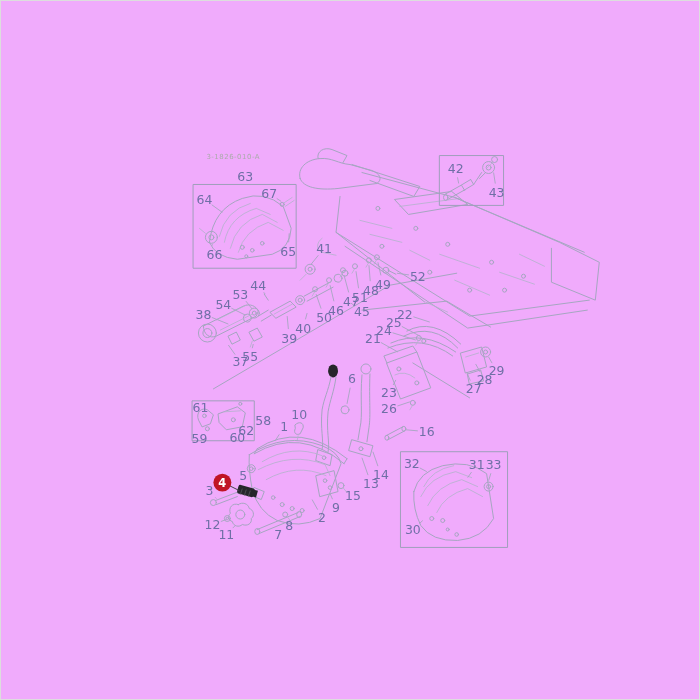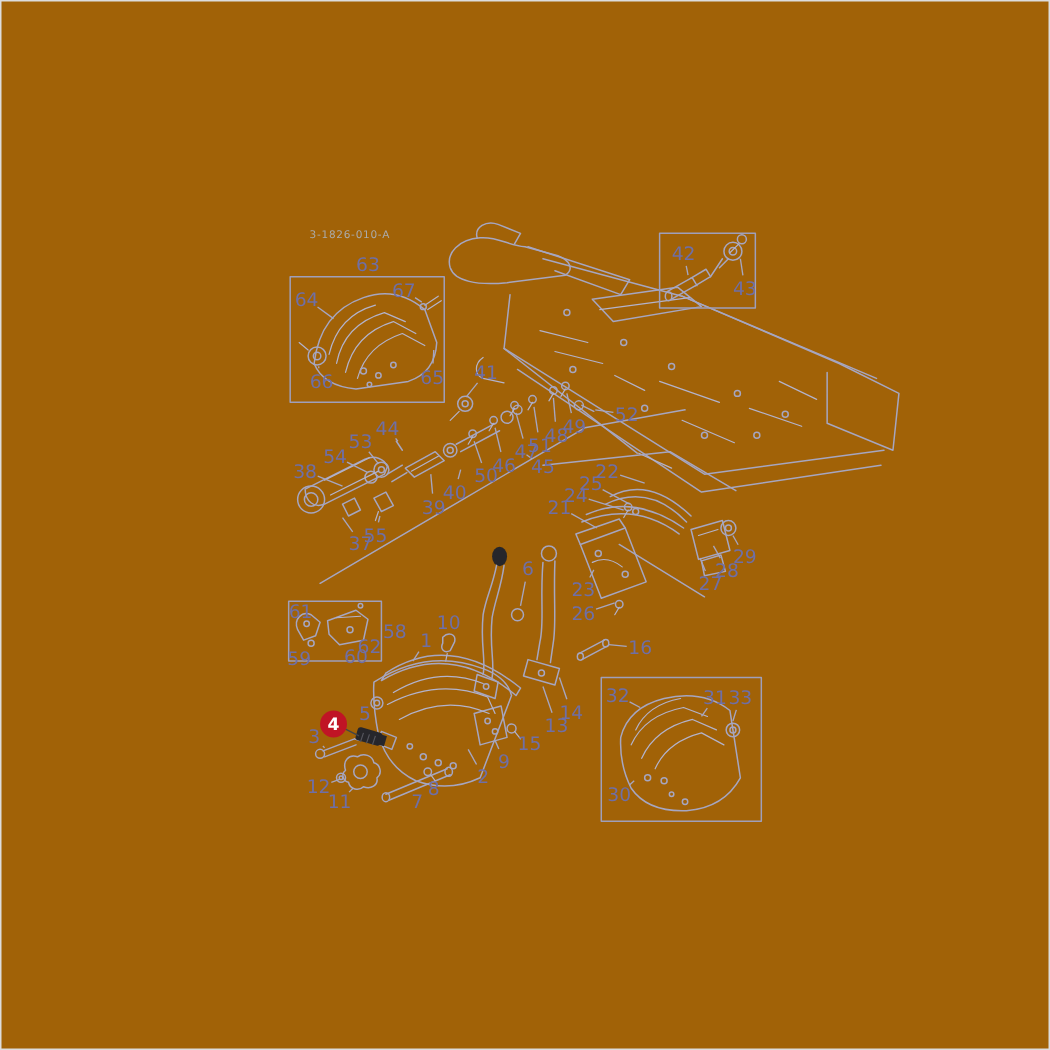--- a/index.html
+++ b/index.html
@@ -1,16 +1,16 @@
 <!DOCTYPE html>
 <html><head>
 <meta charset="utf-8">
 <style>
   html,body{margin:0;padding:0;background:#ffffff;}
-  .canvas{position:relative;width:698px;height:698px;border:1px solid #dddddd;background:#a16207;overflow:hidden;}
+  .canvas{position:relative;width:698px;height:698px;border:1px solid #dddddd;background:#f0abfc;overflow:hidden;}
   svg{position:absolute;left:0;top:0;}
   svg *{vector-effect:non-scaling-stroke;}
   .ln{fill:none;stroke:#a6a6c1;stroke-width:1;stroke-linecap:round;stroke-linejoin:round;}
   .lnt{fill:none;stroke:#b3b3cc;stroke-width:0.8;stroke-linecap:round;}
   .box{fill:none;stroke:#9f9fbb;stroke-width:1;}
   .dark{fill:#26262b;stroke:none;}
   text{font-family:"DejaVu Sans",sans-serif;}
   .plabel{font-size:12.5px;fill:#6f6fa6;}
   .dwg{font-size:7px;fill:#ababab;letter-spacing:0.5px;}
 </style>

